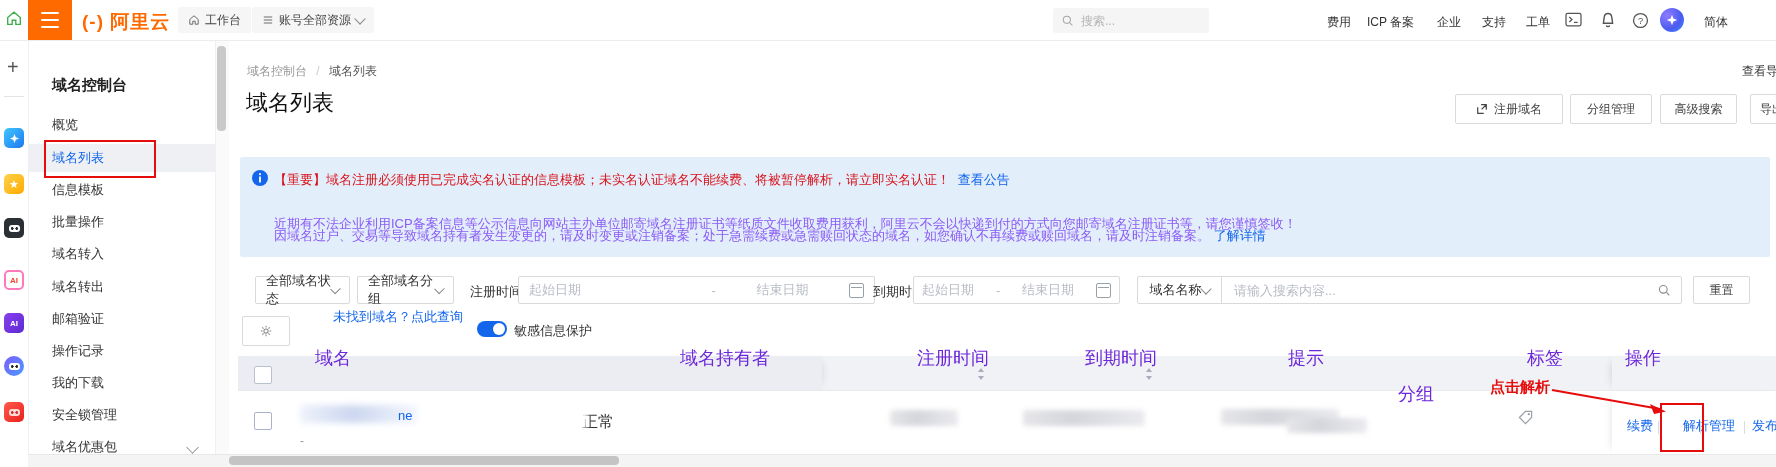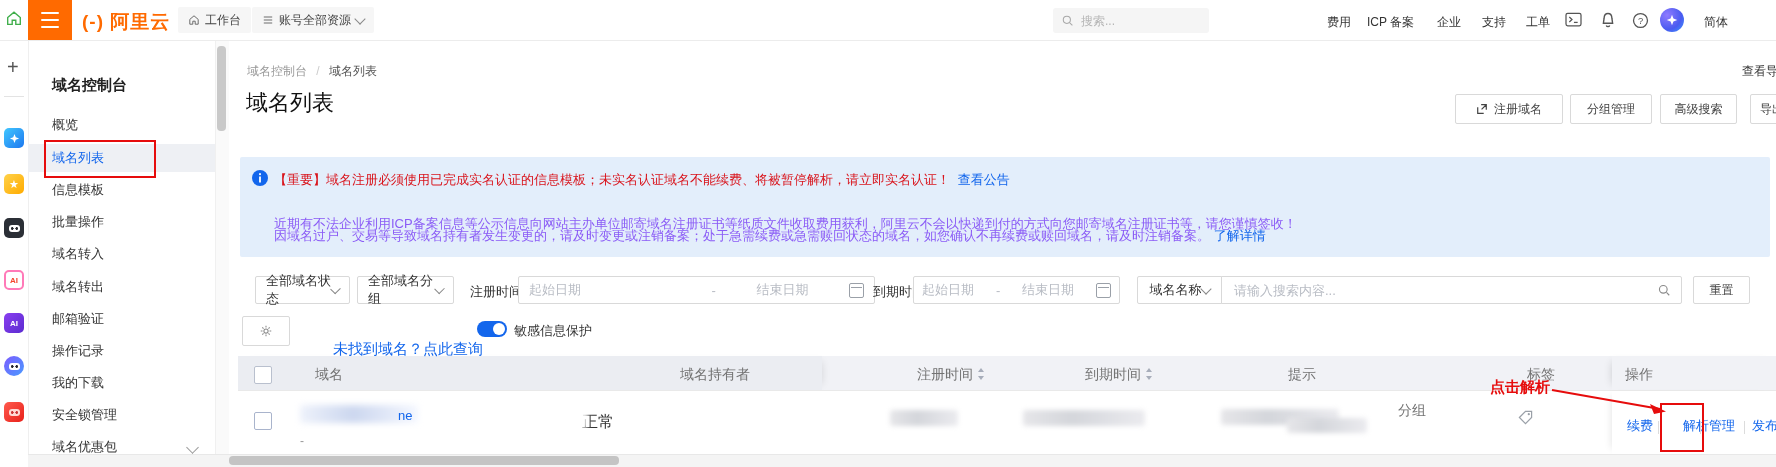--- a/index.html
+++ b/index.html
@@ -62,21 +62,21 @@
 
   
   .gearbox{left:242px;top:316px;width:46px;height:28px;border:1px solid #d9d9d9;border-radius:2px;background:#fff;display:flex;align-items:center;justify-content:center;z-index:2;}
   .toggle{left:477px;top:321px;width:30px;height:16px;border-radius:8px;background:#1366ec;z-index:2;}
   .toggle i{position:absolute;right:2px;top:2px;width:12px;height:12px;border-radius:50%;background:#fff;}
 
   
   .thead{left:238px;top:356px;width:1538px;height:34px;background:#f1f2f6;z-index:1;}
   .thead-fixed{left:238px;top:356px;width:584px;height:34px;background:#ebedf2;box-shadow:6px 0 8px -6px rgba(0,0,0,.12);z-index:1;}
   .thead-ops{left:1612px;top:356px;width:164px;height:34px;background:#f1f2f6;box-shadow:-6px 0 8px -6px rgba(0,0,0,.15);z-index:1;}
-  .th{top:366px;font-size:14px;color:#737373;z-index:2;}
+  .th{top:346px;font-size:18px;color:#6d28d9;z-index:2;}
   .sort{top:368px;width:14px;height:12px;z-index:2;}
   .sort i{position:absolute;width:0;height:0;border-left:3.5px solid transparent;border-right:3.5px solid transparent;}
   .sort .up{top:0;border-bottom:4.5px solid #a7adba;left:0;}
   .sort .dn{bottom:0;border-top:4.5px solid #a7adba;left:0;}
   .trow{left:238px;top:390px;width:1538px;height:64px;background:#fff;border-top:1px solid #e9e9e9;z-index:1;}
   .trow-ops{left:1612px;top:391px;width:164px;height:63px;background:#fff;box-shadow:-6px 0 8px -6px rgba(0,0,0,.12);z-index:1;}
   .cbx{width:16px;height:16px;border:1px solid #b9c0ce;border-radius:2px;background:#fff;z-index:3;}
   .blob{filter:blur(2.5px);border-radius:3px;z-index:2;background:linear-gradient(90deg,#e6e6e9,#d4d6db 40%,#ebebef);}
   .blob.bluish{background:linear-gradient(90deg,#eef2fb,#ccd7ef 45%,#f4f7ff);filter:blur(3px);}
   .blob.white{background:#fff;opacity:.85;filter:blur(2px);z-index:4;}
@@ -274,21 +274,21 @@
       </svg>
   </div>
   <div class="abs btn" style="left:1693px;top:276px;width:57px;height:28px;">重置</div>
 
   <div class="abs gearbox">
     <svg width="14" height="14" viewBox="0 0 20 20">
       <circle cx="10" cy="10" r="3" fill="none" stroke="#8a8a8a" stroke-width="1.5"></circle>
       <path d="M10 2.5 V5 M10 15 V17.5 M2.5 10 H5 M15 10 H17.5 M4.7 4.7 L6.5 6.5 M13.5 13.5 L15.3 15.3 M15.3 4.7 L13.5 6.5 M6.5 13.5 L4.7 15.3" stroke="#8a8a8a" stroke-width="1.5"></path>
     </svg>
   </div>
-  <div class="abs txt" style="left:333px;top:340px;font-size:15px;color:#1366ec;z-index:2;">未找到域名？点此查询</div>
+  <div class="abs txt" style="left:333px;top:308px;font-size:13px;color:#1366ec;z-index:2;">未找到域名？点此查询</div>
   <div class="abs toggle">
       <i></i>
     </div>
   <div class="abs txt" style="left:514px;top:322px;font-size:13px;color:#333;z-index:2;">敏感信息保护</div>
 
   <div class="abs thead"></div>
   <div class="abs thead-fixed"></div>
   <div class="abs thead-ops"></div>
   <div class="abs cbx" style="left:254px;top:366px;"></div>
   <div class="abs th txt" style="left:315px;">域名</div>

